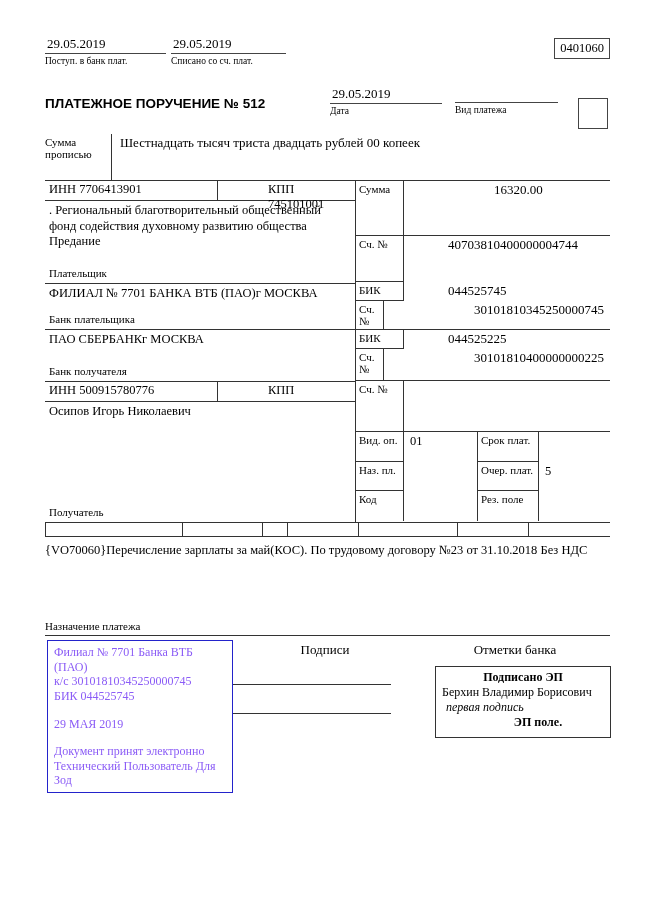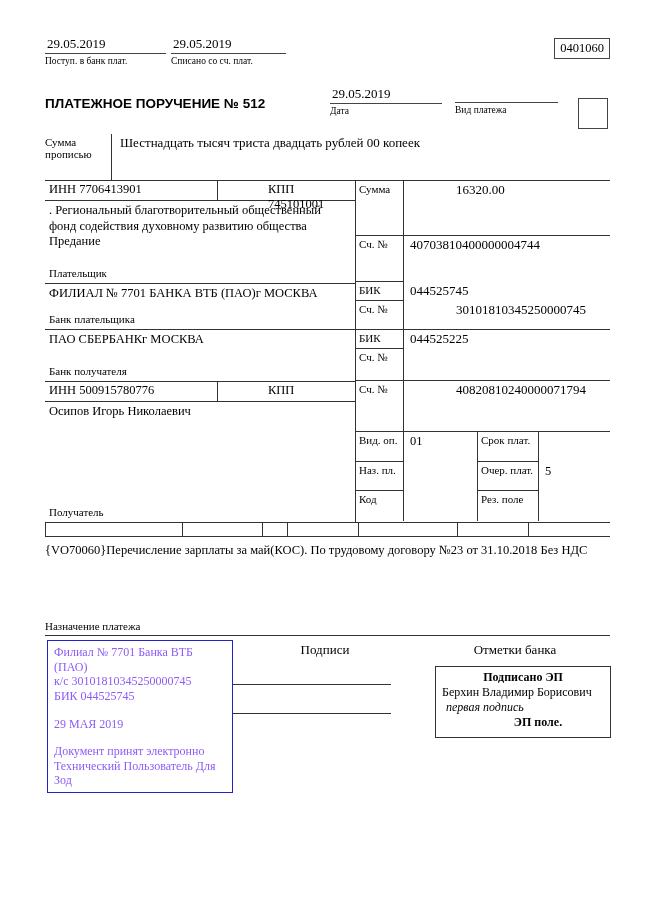--- a/index.html
+++ b/index.html
@@ -45,21 +45,21 @@
   .innrow .c1 { width:173px; border-right:1px solid #333; padding:1px 4px; font-size:12.5px; }
   .innrow .c2 { flex:1; padding:1px 4px; font-size:12.5px; }
   .nameblk { position:relative; padding:2px 4px; font-size:12.5px; line-height:1.25; }
   .nameblk .seclab { position:absolute; left:4px; bottom:2px; font-size:11px; }
   .h-payer { height:83px; }
   .h-pbank { height:46px; }
   .h-rbank { height:52px; }
   .h-payee { height:120px; }
   .rrow { display:flex; }
   .rrow .lab { width:48px; border-right:1px solid #333; padding:2px 3px; font-size:11px; }
-  .rrow .val { flex:1; padding:1px 6px; font-size:13px; }
+  .rrow .val { flex:1; padding:1px 6px; font-size:13px;margin-left:38px; }
   .lab-bb .lab { border-bottom:1px solid #333; }
   .rh-sum  { height:55px; }
   .rh-acc1 { height:46px; }
   .rh-bik  { height:19px; }
   .rh-cacc { height:29px; }
   .rh-bik2 { height:19px; }
   .rh-cacc2{ height:32px; }
   .rh-acc2 { height:51px; }
   
   .subgrid { display:flex; height:89px; }
@@ -182,24 +182,24 @@
       <div class="rrow rh-cacc bb">
         <div class="lab">Сч. №</div>
         <div class="val">30101810345250000745</div>
       </div>
       <div class="rrow rh-bik2 lab-bb">
         <div class="lab">БИК</div>
         <div class="val">044525225</div>
       </div>
       <div class="rrow rh-cacc2 bb">
         <div class="lab">Сч. №</div>
+        <div class="val">30101810400000000225</div>
       </div>
       <div class="rrow rh-acc2 bb">
         <div class="lab">Сч. №</div>
-        <div class="val">40820810240000071794</div>
       </div>
       <div class="subgrid">
         <div class="sg-col sg1">
           <div class="sg-cell">Вид. оп.</div>
           <div class="sg-cell">Наз. пл.</div>
           <div class="sg-cell">Код</div>
         </div>
         <div class="sg-col sg2">
           <div class="sg-cell">01</div>
           <div class="sg-cell"></div>

